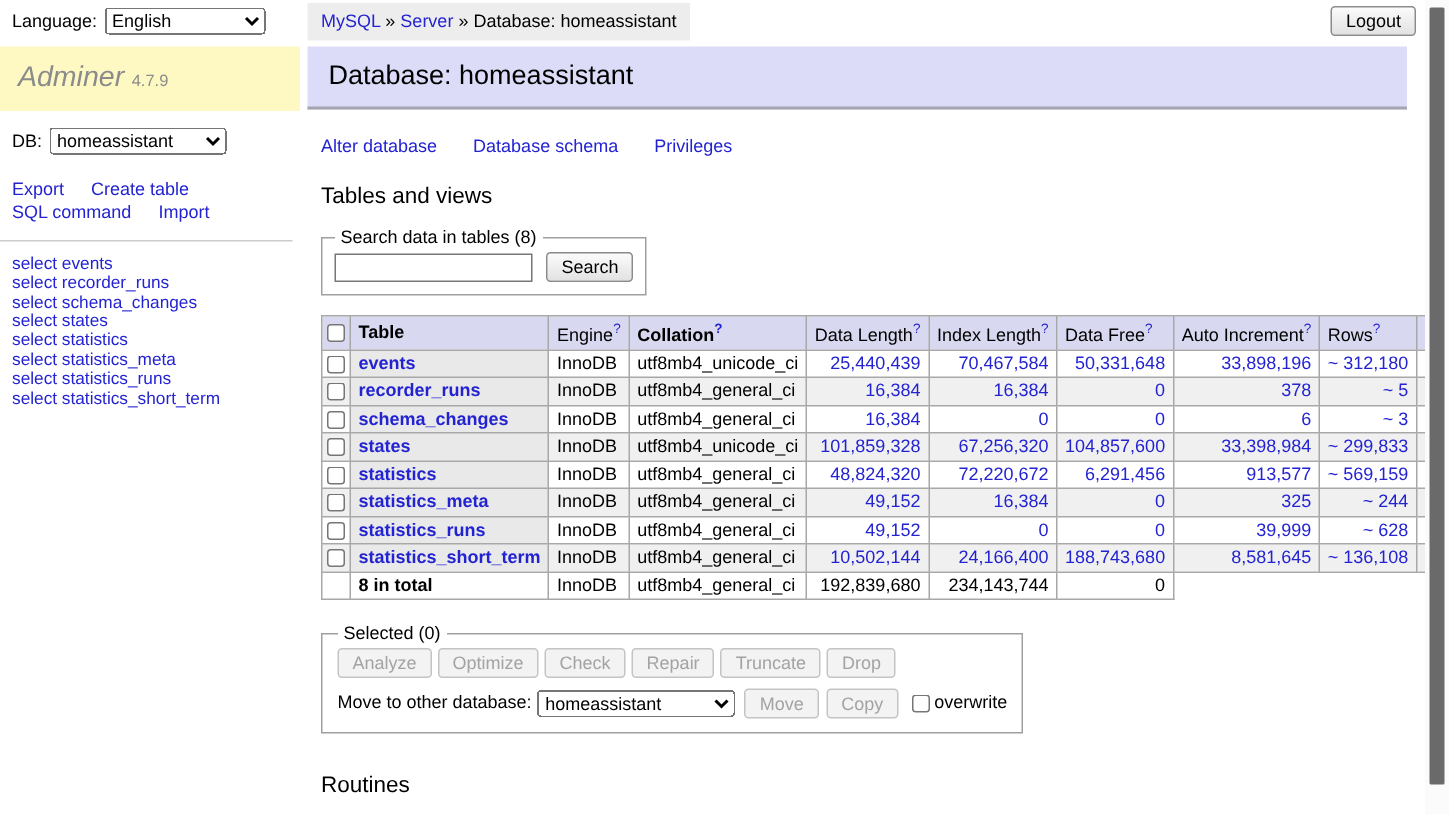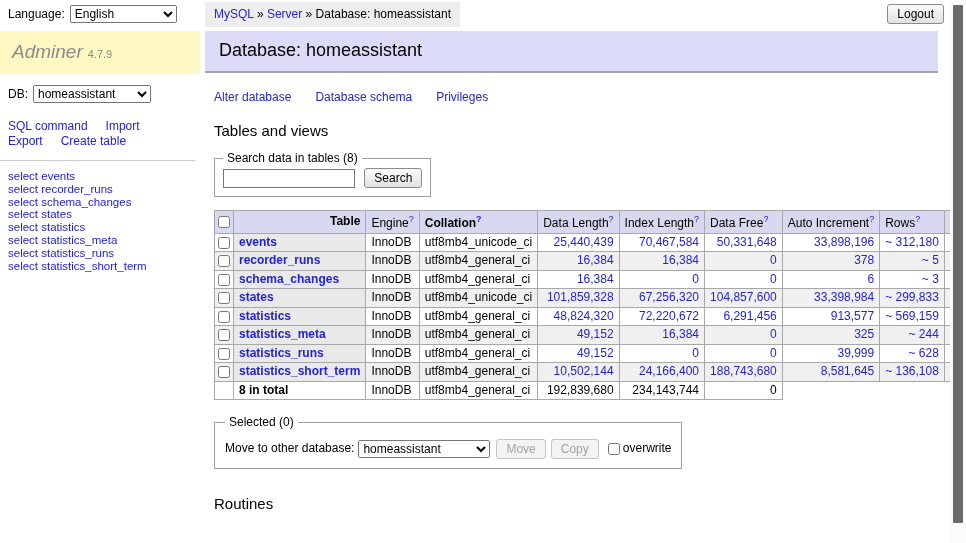--- a/index.html
+++ b/index.html
@@ -40,21 +40,21 @@
   fieldset { border:1px solid #a0a0a0; display:inline-block; margin:0; }
   fieldset legend { font-size:12px; padding:0 4px; }
   .search-fs { margin:12px 0 0 14px; padding:3px 8px 8px; }
   .search-fs input[type=text] { width:132px; height:19px; border:1px solid #777; padding:1px 4px; margin-right:6px; vertical-align:middle; }
   .btn { font-size:12px; padding:2px 9px; background:linear-gradient(#fbfbfb,#e2e2e2); border:1px solid #8b8b8b; border-radius:3px; color:#000; vertical-align:middle; }
   .btn:disabled { color:#a3a3a3; background:#f3f3f3; border-color:#c4c4c4; }
 
   table.data { border-collapse:collapse; margin:13px 0 0 14px; }
   .data th, .data td { border:1px solid #a8a8a8; padding:1px 5px 2px; line-height:14.5px; font-size:12px; font-weight:normal; white-space:nowrap; text-align:left; }
   .data thead td, .data thead th { background:var(--header-bg,#d8d8f0); }
-  .data thead th.col-table { font-weight:bold; text-align:right; }
+  .data thead th.col-table { font-weight:bold; text-align:left; }
   .data tbody th { background:var(--name-cell-bg,#e9e9e9); }
   .data tbody th a { font-weight:bold; }
   .data tr.odd td { background:var(--row-alt,#f0f0f0); }
   .data .check { text-align:center; width:20px; padding:1px 3px; }
   .data input[type=checkbox] { width:12px; height:12px; margin:1px 0; vertical-align:middle; }
   .data .num { text-align:right; color:var(--link-blue,#2323d2); }
   .data sup a { font-size:9px; }
   .data tr.total th { background:#fff; font-weight:bold; }
   .data tr.total .tnum { text-align:right; color:#000; }
   .data tr.total .ghost { border:none; background:#fff; }
@@ -81,22 +81,22 @@
   <div class="lang-row">
     <label>Language:</label><select><option>English</option></select>
   </div>
   <div class="logo-band">
     <span class="logo-name">Adminer</span><span class="logo-version">4.7.9</span>
   </div>
   <div class="db-row">
     <label>DB:</label><select><option>homeassistant</option></select>
   </div>
   <div class="sb-actions">
+      <div class="sb-act-row"><a href="#">Export</a><a href="#">Create table</a></div>
       <div class="sb-act-row"><a href="#">SQL command</a><a href="#">Import</a></div>
-      <div class="sb-act-row"><a href="#">Export</a><a href="#">Create table</a></div>
     </div>
   <div class="sb-tables">
       <a href="#" class="sb-table-link">select events</a>
       <a href="#" class="sb-table-link">select recorder_runs</a>
       <a href="#" class="sb-table-link">select schema_changes</a>
       <a href="#" class="sb-table-link">select states</a>
       <a href="#" class="sb-table-link">select statistics</a>
       <a href="#" class="sb-table-link">select statistics_meta</a>
       <a href="#" class="sb-table-link">select statistics_runs</a>
       <a href="#" class="sb-table-link">select statistics_short_term</a>
@@ -238,20 +238,21 @@
           <td class="tnum">0</td>
           <td class="ghost"></td>
           <td class="ghost"></td>
           <td class="ghost"></td>
         </tr>
       </tbody>
   </table>
 
   <fieldset class="sel-fs">
     <legend>Selected (0)</legend>
+    <div class="bulk-row"><button class="btn" disabled="">Analyze</button><button class="btn" disabled="">Optimize</button><button class="btn" disabled="">Check</button><button class="btn" disabled="">Repair</button><button class="btn" disabled="">Truncate</button><button class="btn" disabled="">Drop</button></div>
     <div class="move-row">
       <span>Move to other database:</span><select class="move"><option>homeassistant</option></select><button class="btn" disabled="">Move</button><button class="btn" disabled="">Copy</button><input type="checkbox" style=""><span>overwrite</span>
     </div>
   </fieldset>
 
 
   <h3 class="routines">Routines</h3>
   
 
   

